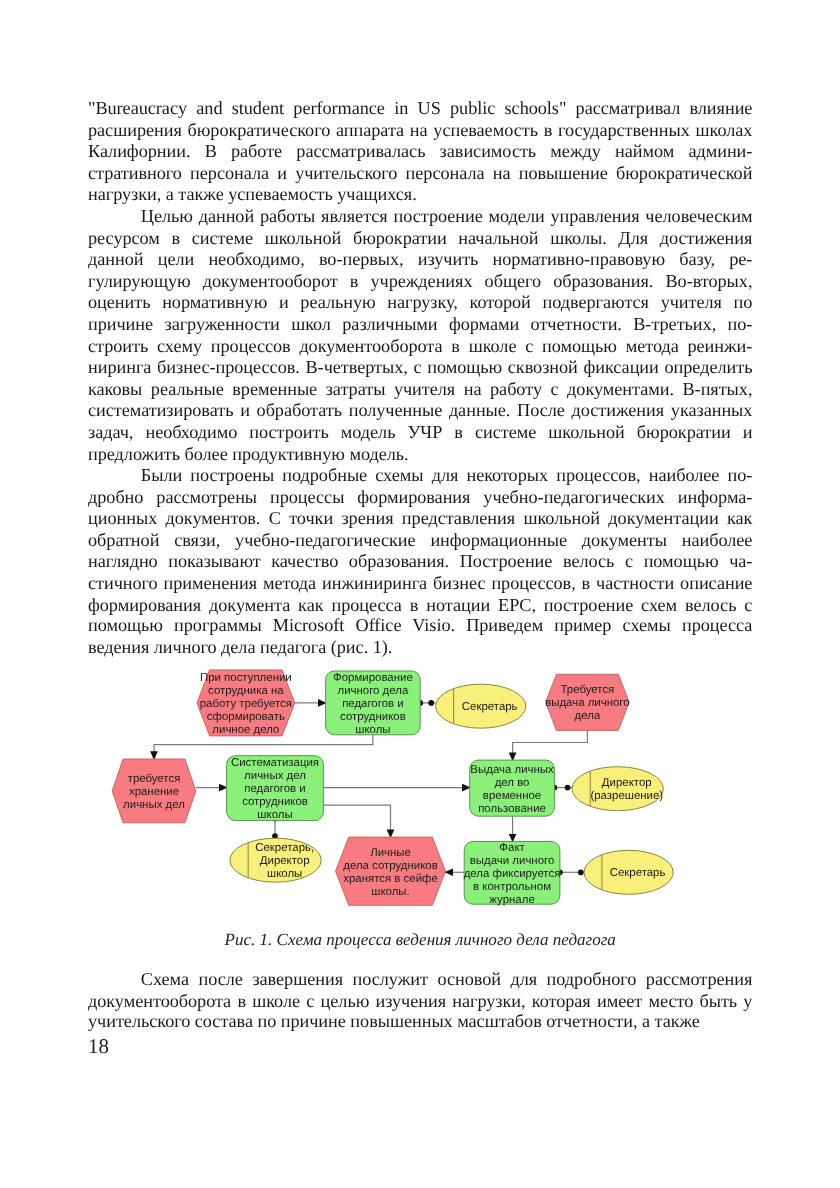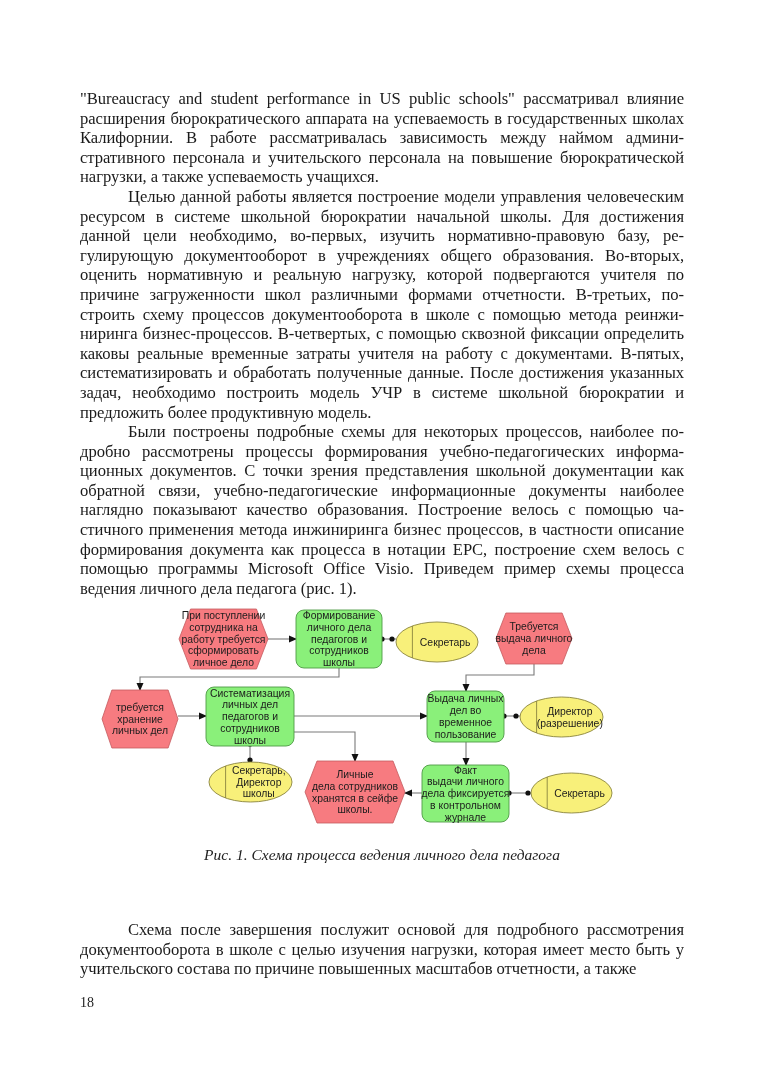--- a/index.html
+++ b/index.html
@@ -11,29 +11,29 @@
   }
   .text-block {
     position: absolute; left: 80px; width: 604px;
     font-size: 16.6px; line-height: 19.6px;
     text-align: justify; hyphens: manual;
     letter-spacing: -0.05px;
   }
   .text-block p { margin: 0; text-indent: 0; }
   .text-block p.indent { text-indent: 48px; font-family: Liberation Serif, serif; }
   #block-top { top: 89px; }
-  #block-bottom { top: 880px; margin-top: 40px; }
+  #block-bottom { top: 880px; }
   .caption {
     position: absolute; top: 846px; left: 0; width: 764px;
     text-align: center; font-style: italic;
     font-size: 15.5px; color: #222;
   }
   .page-number {
-    position: absolute; left: 80px; top: 995px;
-    font-size: 14px; color: #222;
+    position: absolute; left: 80px; top: 941px;
+    font-size: 19px; color: #222;
   }
   svg.diagram { position: absolute; left: 0; top: 0; width: 764px; height: 1080px; pointer-events: none; }
   svg.diagram text { font-family: "Liberation Sans", "DejaVu Sans", sans-serif; font-size: 10.4px; fill: #1c1c1c; }
   svg.diagram .node { pointer-events: all; }
 </style>
 </head>
 <body>
 
 <div class="page">
 

